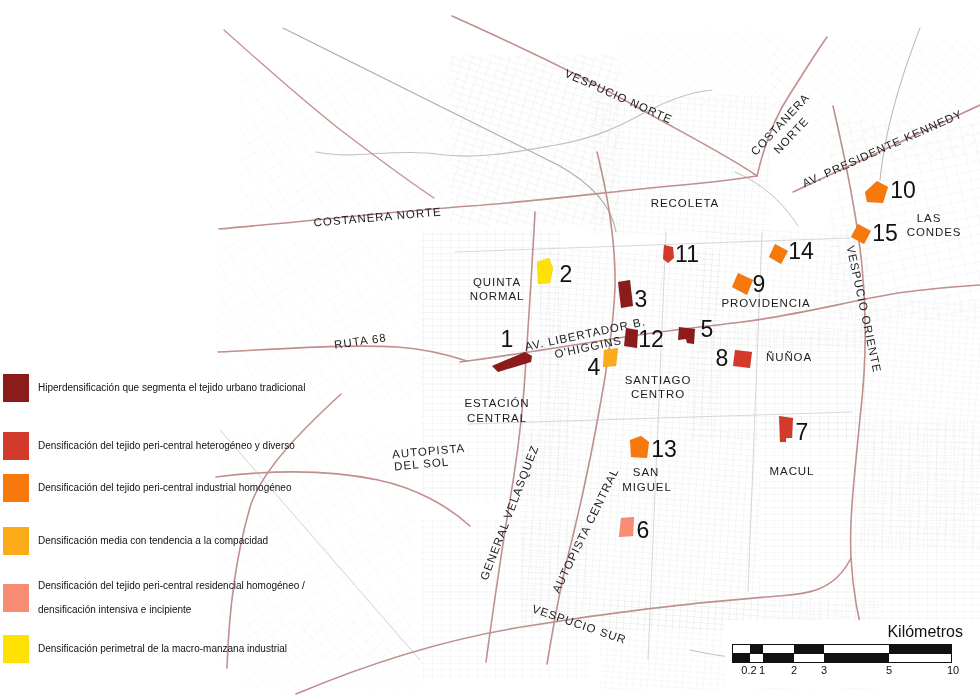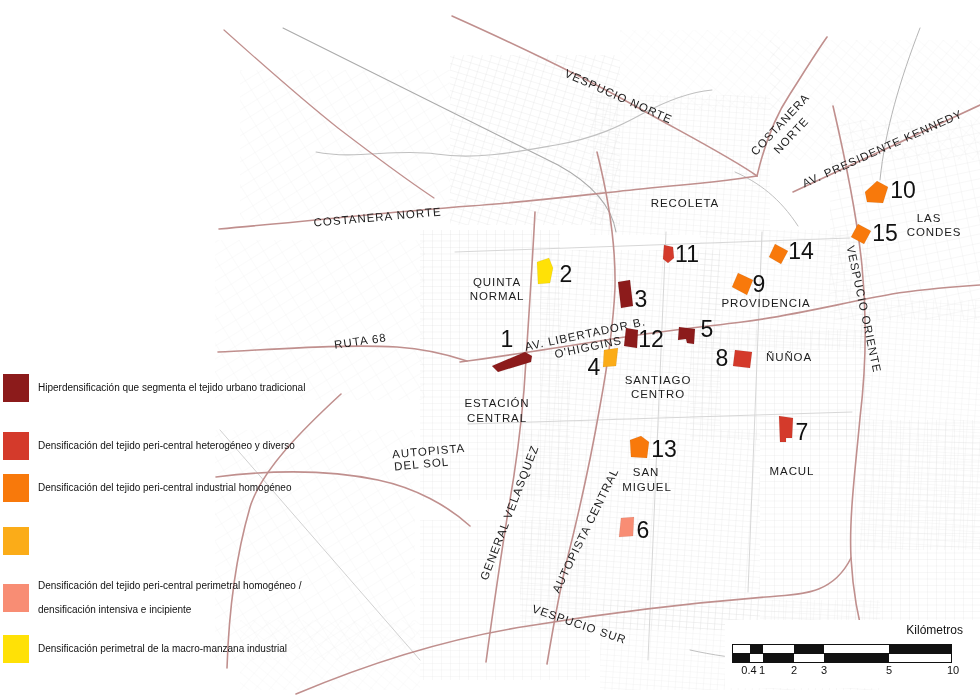--- a/index.html
+++ b/index.html
@@ -12,21 +12,21 @@
   .rl{font-family:"Liberation Sans",sans-serif;font-size:11.5px;letter-spacing:1px;fill:#1c1c1c}
   .zn{font-family:"Liberation Sans",sans-serif;font-size:23px;fill:#111}
 
   
   .legend-item{position:absolute;left:3px;display:flex;align-items:center;min-height:28px}
   .legend-item .sw{flex:0 0 26px;width:26px;height:28px;margin-right:9px}
   .legend-text{width:316px;font-size:10px;line-height:24px;color:#111}
 
   
   .scalebar{position:absolute;left:725px;top:620px;width:246px;height:68px;background:#fff}
-  .sb-title{position:absolute;right:8px;top:3px;font-size:12px;color:#111}
+  .sb-title{position:absolute;right:8px;top:3px;font-size:16px;color:#111}
   .sb-rows{position:absolute;left:7px;top:24px;width:220px}
   .sb-row{display:flex;height:8px;border:1px solid #111}
   .sb-row + .sb-row{margin-top:-1px}
   .sb-seg{height:100%}
   .sb-seg.b{background:#111}
   .sb-ticks{position:absolute;left:7px;top:44px;width:235px;height:16px;font-size:11px;color:#111}
   .sb-tick{position:absolute;width:22px;text-align:center;top:0}
 </style>
 </head>
 <body>
@@ -191,26 +191,27 @@
   <div class="legend-item" style="top:474px">
     <svg class="sw" width="26" height="28">
         <rect width="26" height="28" fill="#F8790B"></rect>
       </svg>
     <div class="legend-text">Densificación del tejido peri-central industrial homogéneo</div>
   </div>
   <div class="legend-item" style="top:527px">
     <svg class="sw" width="26" height="28">
         <rect width="26" height="28" fill="#FBAC18"></rect>
       </svg>
+    <div class="legend-text">Densificación media con tendencia a la compacidad</div>
   </div>
   <div class="legend-item" style="top:574px">
     <svg class="sw" width="26" height="28">
         <rect width="26" height="28" fill="#F88D74"></rect>
       </svg>
-    <div class="legend-text">Densificación del tejido peri-central perimetral homogéneo / densificación intensiva e incipiente</div>
+    <div class="legend-text">Densificación del tejido peri-central residencial homogéneo / densificación intensiva e incipiente</div>
   </div>
   <div class="legend-item" style="top:635px">
     <svg class="sw" width="26" height="28">
         <rect width="26" height="28" fill="#FFE106"></rect>
       </svg>
     <div class="legend-text">Densificación perimetral de la macro-manzana industrial</div>
   </div>
 </div>
 
 <div class="scalebar">
@@ -227,20 +228,20 @@
     <div class="sb-row">
       <div class="sb-seg b" style="width:17px"></div>
       <div class="sb-seg" style="width:13px"></div>
       <div class="sb-seg b" style="width:32px"></div>
       <div class="sb-seg" style="width:30px"></div>
       <div class="sb-seg b" style="width:65px"></div>
       <div class="sb-seg" style="width:63px"></div>
     </div>
   </div>
   <div class="sb-ticks">
-    <span class="sb-tick" style="left:6px">0.4</span>
+    <span class="sb-tick" style="left:6px">0.2</span>
     <span class="sb-tick" style="left:19px">1</span>
     <span class="sb-tick" style="left:51px">2</span>
     <span class="sb-tick" style="left:81px">3</span>
     <span class="sb-tick" style="left:146px">5</span>
     <span class="sb-tick" style="left:210px">10</span>
   </div>
 </div>
 
 </body></html>

